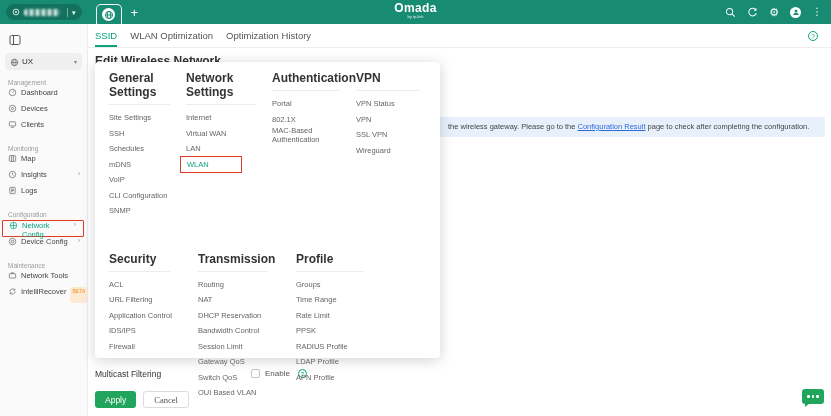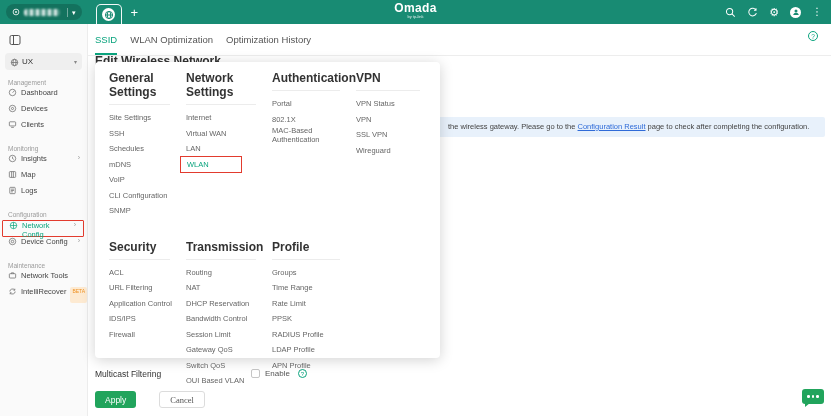--- a/index.html
+++ b/index.html
@@ -52,55 +52,55 @@
   .sicon svg { width:9px; height:9px; stroke:currentColor; fill:none; stroke-width:.8; }
   .side-item.active { color:var(--accent); }
   .side-item.active .sicon { color:var(--accent); }
   .side-item.annotated { border:1px solid var(--annotation_red); margin:0 3px 0 2px;
     padding-left:6px; border-radius:1px; height:17px; }
   .side-chevron { margin-left:auto; margin-right:7px; font-size:7px; color:#999; }
   .side-badge { font-size:5px; padding:1px 2px; border-radius:2px;
     background:var(--badge_bg); color:var(--badge_text); }
 
   
-  .tabbar { position:absolute; left:88px; right:0; top:24px; height:32px; background:#fff;
+  .tabbar { position:absolute; left:88px; right:0; top:24px; height:24px; background:#fff;
     border-bottom:1px solid #ededed; display:flex; align-items:stretch; padding-left:7px; gap:13px; }
   .tab { display:flex; align-items:center; font-size:9.5px; color:#555; position:relative; cursor:pointer; }
   .tab.active { color:var(--accent); }
   .tab.active::after { content:""; position:absolute; left:0; right:0; bottom:0; height:2px;
     background:var(--accent); }
   .help { position:absolute; right:13px; top:31px; width:10px; height:10px; border:1px solid var(--accent);
     border-radius:50%; color:var(--accent); font-size:6.5px; line-height:9px; text-align:center; }
   .heading { position:absolute; left:95px; top:54px; font-size:12px; font-weight:bold; color:#333; }
   .banner { position:absolute; left:95px; right:6px; top:117px; height:20px;
     background:var(--banner_bg); border-radius:2px; overflow:hidden; white-space:nowrap; }
   .banner-text { display:block; padding-left:353px; font-size:7.5px; color:#444; line-height:20px; }
   .banner a { color:var(--link_blue); text-decoration:underline; cursor:pointer; }
 
   
   .megamenu { position:absolute; left:95px; top:62px; width:345px; height:296px; background:#fff;
     border-radius:4px; box-shadow:0 2px 14px rgba(0,0,0,.18); padding:9px 0 0 14px; z-index:5; }
   .menu-row { display:grid; grid-template-columns:77px 86px 84px 80px; }
-  .menu-row + .menu-row { margin-top:21px; }
+  .menu-row + .menu-row { margin-top:33px;gap:12px; }
   .m-head { font-size:12px; font-weight:bold; color:#333; padding-bottom:5px;
     border-bottom:1px solid #ececec; margin-right:16px; }
   .m-items { margin-top:5px; }
   .m-item { height:15.5px; display:flex; align-items:center; font-size:7.5px; color:#666; cursor:pointer; }
   .m-item span { display:inline-block; }
   .m-item .hl { color:var(--accent); border:1px solid var(--annotation_red);
     padding:3px 6px; margin-left:-6px; min-width:62px; }
 
   
   .multicast { position:absolute; left:95px; top:369px; display:flex; align-items:flex-start; }
   .mc-label { font-size:8.5px; color:#333; width:156px; }
   .cb { width:9px; height:9px; border:1px solid #c6c6c6; border-radius:2px; background:#fff; }
   .cb-label { font-size:8px; color:#555; margin-left:5px; }
   .info-ico { margin-left:8px; width:9px; height:9px; border:1px solid var(--accent); border-radius:50%;
     color:var(--accent); font-size:6px; line-height:8px; text-align:center; }
-  .btns { position:absolute; left:95px; top:391px; display:flex; gap:23px; }
+  .btns { position:absolute; left:95px; top:391px; display:flex; gap:7px; }
   .btn { height:17px; padding:0 10px; border-radius:3px; font-size:8.5px; display:flex;
     align-items:center; cursor:pointer; }
   .btn-apply { background:var(--button_green); color:#fff; }
   .btn-cancel { background:#fff; color:#555; border:1px solid #dcdcdc;font-family:Liberation Serif, serif; }
   .feedback { position:absolute; right:7px; bottom:12px; width:22px; height:15px;
     background:var(--button_green); border-radius:3px; display:flex; align-items:center;
     justify-content:center; gap:2px; cursor:pointer; }
   .feedback::after { content:""; position:absolute; left:3px; bottom:-3px;
     border-top:4px solid var(--button_green); border-right:5px solid transparent; }
   .fdot { width:2.5px; height:2.5px; background:#fff; border-radius:50%; }
@@ -213,35 +213,35 @@
               </svg>
             </span>
             <span class="side-item-label">Clients</span>
           </div>
         </div>
         <div class="side-section">
           <div class="side-sec-label">Monitoring</div>
           <div class="side-item">
             <span class="sicon">
               <svg viewBox="0 0 10 10">
+                <rect x="1.5" y="1.8" width="7" height="6.4" rx="0.8"></rect>
+                <path d="M4 1.8 v6.4 M6 1.8 v6.4"></path>
+              </svg>
+            </span>
+            <span class="side-item-label">Map</span>
+          </div>
+          <div class="side-item">
+            <span class="sicon">
+              <svg viewBox="0 0 10 10">
                 <circle cx="5" cy="5" r="3.6"></circle>
                 <path d="M5 3 v2 l1.5 1"></path>
               </svg>
             </span>
             <span class="side-item-label">Insights</span>
             <span class="side-chevron">›</span>
-          </div>
-          <div class="side-item">
-            <span class="sicon">
-              <svg viewBox="0 0 10 10">
-                <rect x="1.5" y="1.8" width="7" height="6.4" rx="0.8"></rect>
-                <path d="M4 1.8 v6.4 M6 1.8 v6.4"></path>
-              </svg>
-            </span>
-            <span class="side-item-label">Map</span>
           </div>
           <div class="side-item">
             <span class="sicon">
               <svg viewBox="0 0 10 10">
                 <rect x="2" y="1.5" width="6" height="7" rx="0.8"></rect>
                 <path d="M3.4 3.5 h3.2 M3.4 5 h3.2 M3.4 6.5 h2"></path>
               </svg>
             </span>
             <span class="side-item-label">Logs</span>
           </div>

